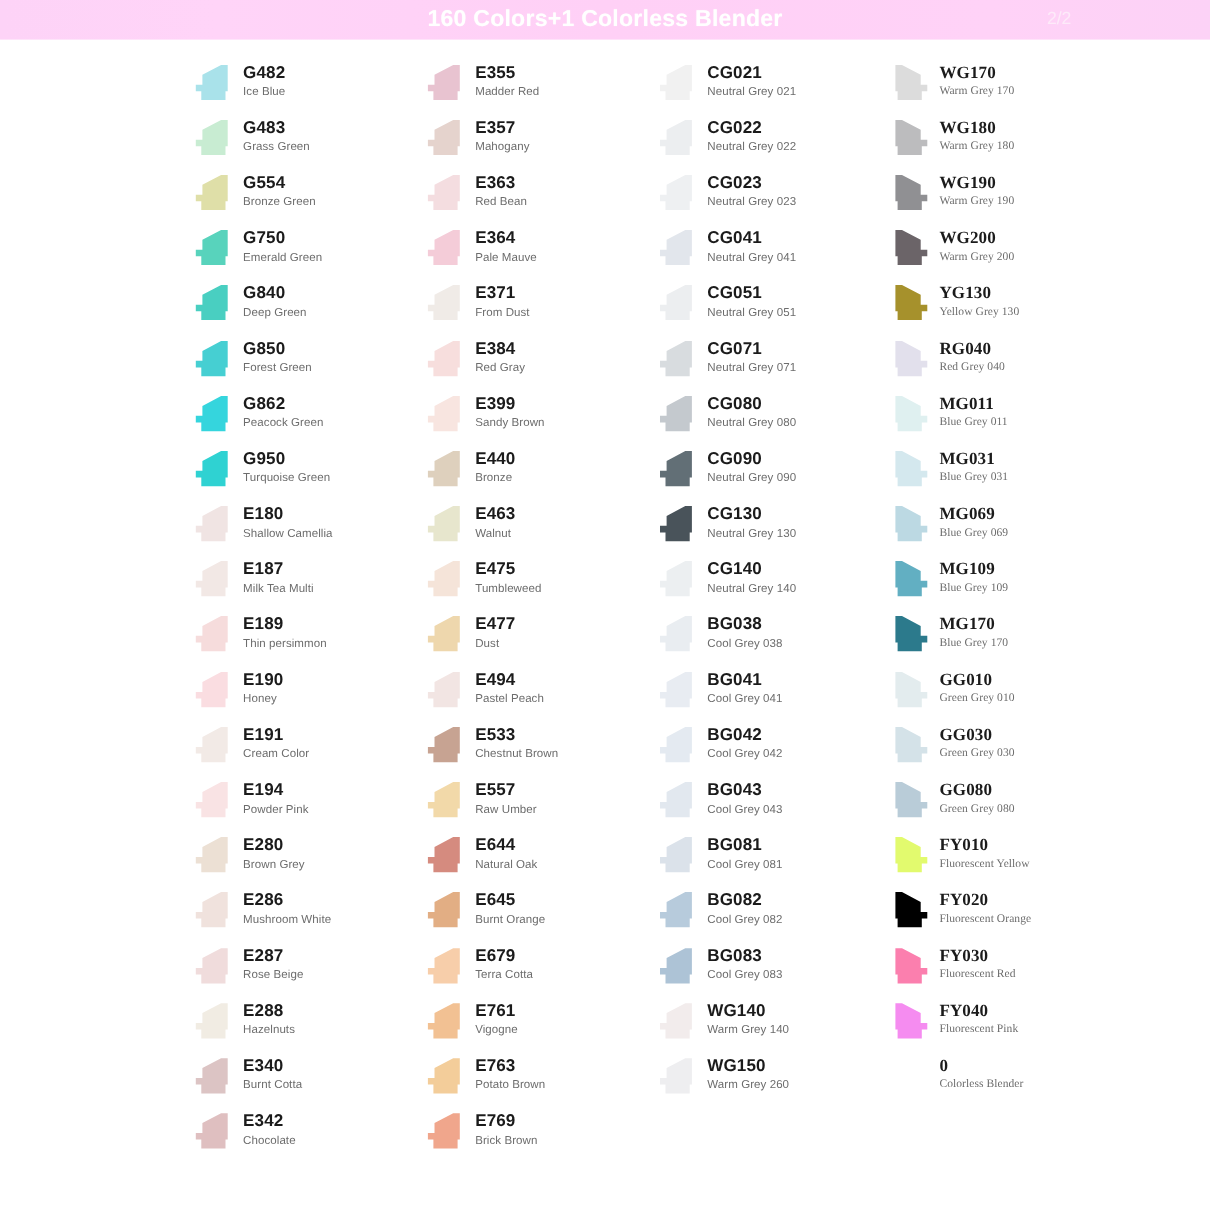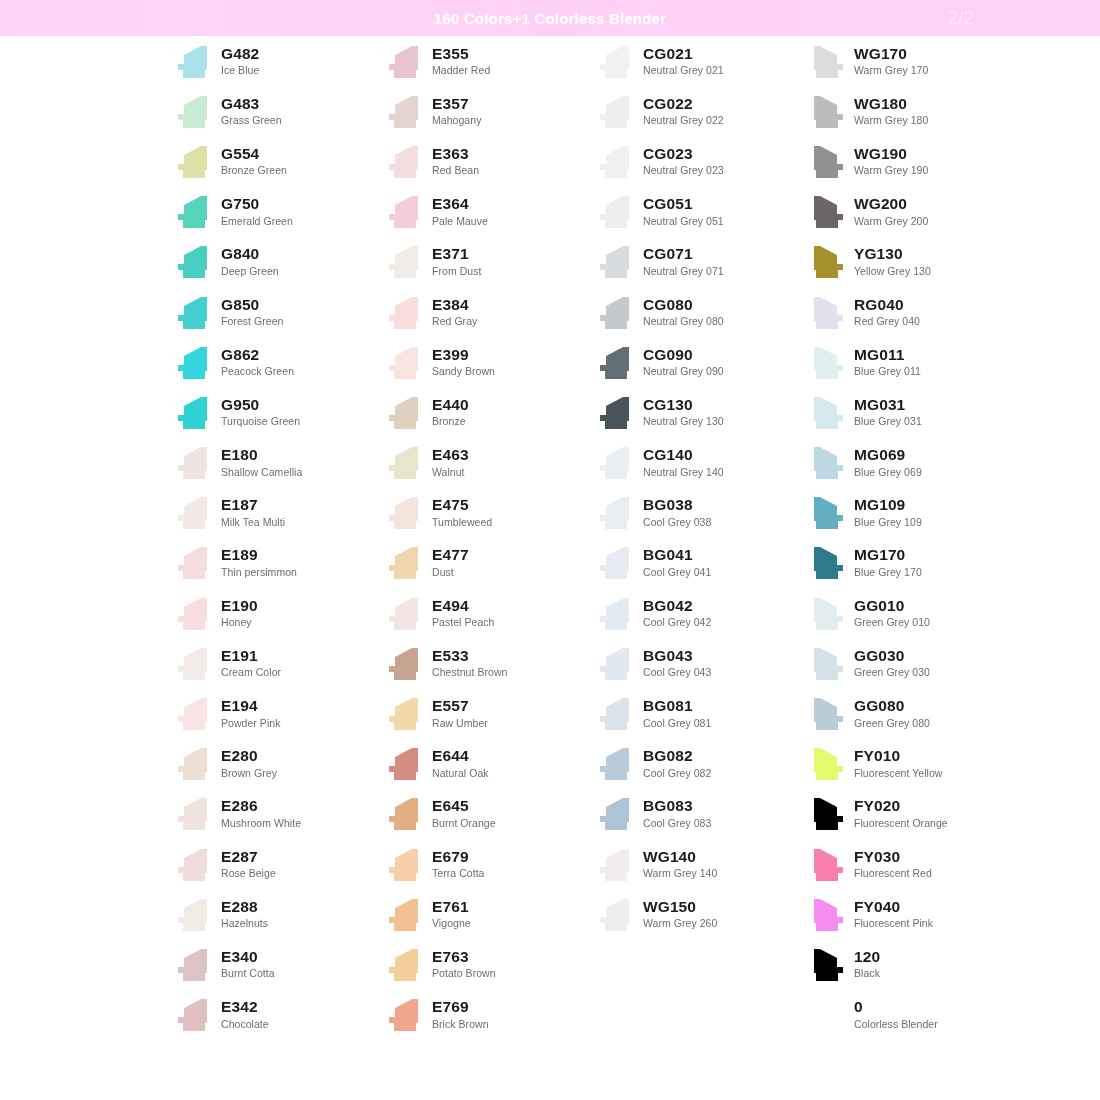--- a/index.html
+++ b/index.html
@@ -14,48 +14,48 @@
   
   .header{
     position:relative;
     height:36px;
     background:linear-gradient(90deg,#fdd3f7 0%,#ffd4f8 18%,#ffd0f6 50%,#ffd2f7 82%,#fcd2f6 100%);
     display:flex;align-items:center;justify-content:center;
     overflow:hidden;
   }
   .header-title{
     color:#ffffff;
-    font-size:15px;
+    font-size:21px;
     font-weight:bold;
     letter-spacing:.2px;
     text-shadow:0 0 1px rgba(255,255,255,.6);
     white-space:nowrap;
     text-align:right;
   }
   .header-page{
     position:absolute;
     right:126px;top:50%;
     transform:translateY(-50%);
     color:#fdeaf9;
-    font-size:19px;
+    font-size:16px;
     font-weight:normal;
     white-space:nowrap;
   }
 
   
   .grid{
     position:absolute;
     left:0;top:36px;
     width:1100px;
     display:flex;
     padding-left:176px;
     box-sizing:border-box;
   }
-  .col{width:211px;flex:0 0 211px;}
-  .col-4{width:auto;}
+  .col{width:211px;flex:0 0 211px;margin-top:13px;}
+  .col-4{width:auto;font-family:Liberation Serif, serif;}
 
   .swatch-row{
     height:50.2px;
     display:flex;
     align-items:center;
     position:relative;
   }
 
   
   .nib{
@@ -575,20 +575,31 @@
             </svg>
           </span>
           <div class="labels">
             <div class="code">CG023</div>
             <div class="cname">Neutral Grey 023</div>
           </div>
         </div>
         <div class="swatch-row">
           <span class="nib">
             <svg viewBox="0 0 36 34" xmlns="http://www.w3.org/2000/svg">
+              <path d="M7,33 L7,25 L2,25 L2,19 L8,19 L8,10 L25,1 L31,1 L31,25 L29,25 L29,33 Z" fill="#e2e6ec"></path>
+            </svg>
+          </span>
+          <div class="labels">
+            <div class="code">CG041</div>
+            <div class="cname">Neutral Grey 041</div>
+          </div>
+        </div>
+        <div class="swatch-row">
+          <span class="nib">
+            <svg viewBox="0 0 36 34" xmlns="http://www.w3.org/2000/svg">
               <path d="M7,33 L7,25 L2,25 L2,19 L8,19 L8,10 L25,1 L31,1 L31,25 L29,25 L29,33 Z" fill="#eceef0"></path>
             </svg>
           </span>
           <div class="labels">
             <div class="code">CG051</div>
             <div class="cname">Neutral Grey 051</div>
           </div>
         </div>
         <div class="swatch-row">
           <span class="nib">
@@ -935,31 +946,20 @@
         </div>
         <div class="swatch-row">
           <span class="nib mirrored">
             <svg viewBox="0 0 36 34" xmlns="http://www.w3.org/2000/svg">
               <path d="M7,33 L7,25 L2,25 L2,19 L8,19 L8,10 L25,1 L31,1 L31,25 L29,25 L29,33 Z" fill="#f58cf0"></path>
             </svg>
           </span>
           <div class="labels">
             <div class="code">FY040</div>
             <div class="cname">Fluorescent Pink</div>
-          </div>
-        </div>
-        <div class="swatch-row">
-          <span class="nib mirrored">
-            <svg viewBox="0 0 36 34" xmlns="http://www.w3.org/2000/svg">
-              <path d="M7,33 L7,25 L2,25 L2,19 L8,19 L8,10 L25,1 L31,1 L31,25 L29,25 L29,33 Z" fill="#000000"></path>
-            </svg>
-          </span>
-          <div class="labels">
-            <div class="code">120</div>
-            <div class="cname">Black</div>
           </div>
         </div>
         <div class="swatch-row">
           <span class="nib mirrored">
             <svg viewBox="0 0 36 34" xmlns="http://www.w3.org/2000/svg">
               <path d="M7,33 L7,25 L2,25 L2,19 L8,19 L8,10 L25,1 L31,1 L31,25 L29,25 L29,33 Z" fill="#ffffff"></path>
             </svg>
           </span>
           <div class="labels">
             <div class="code">0</div>

